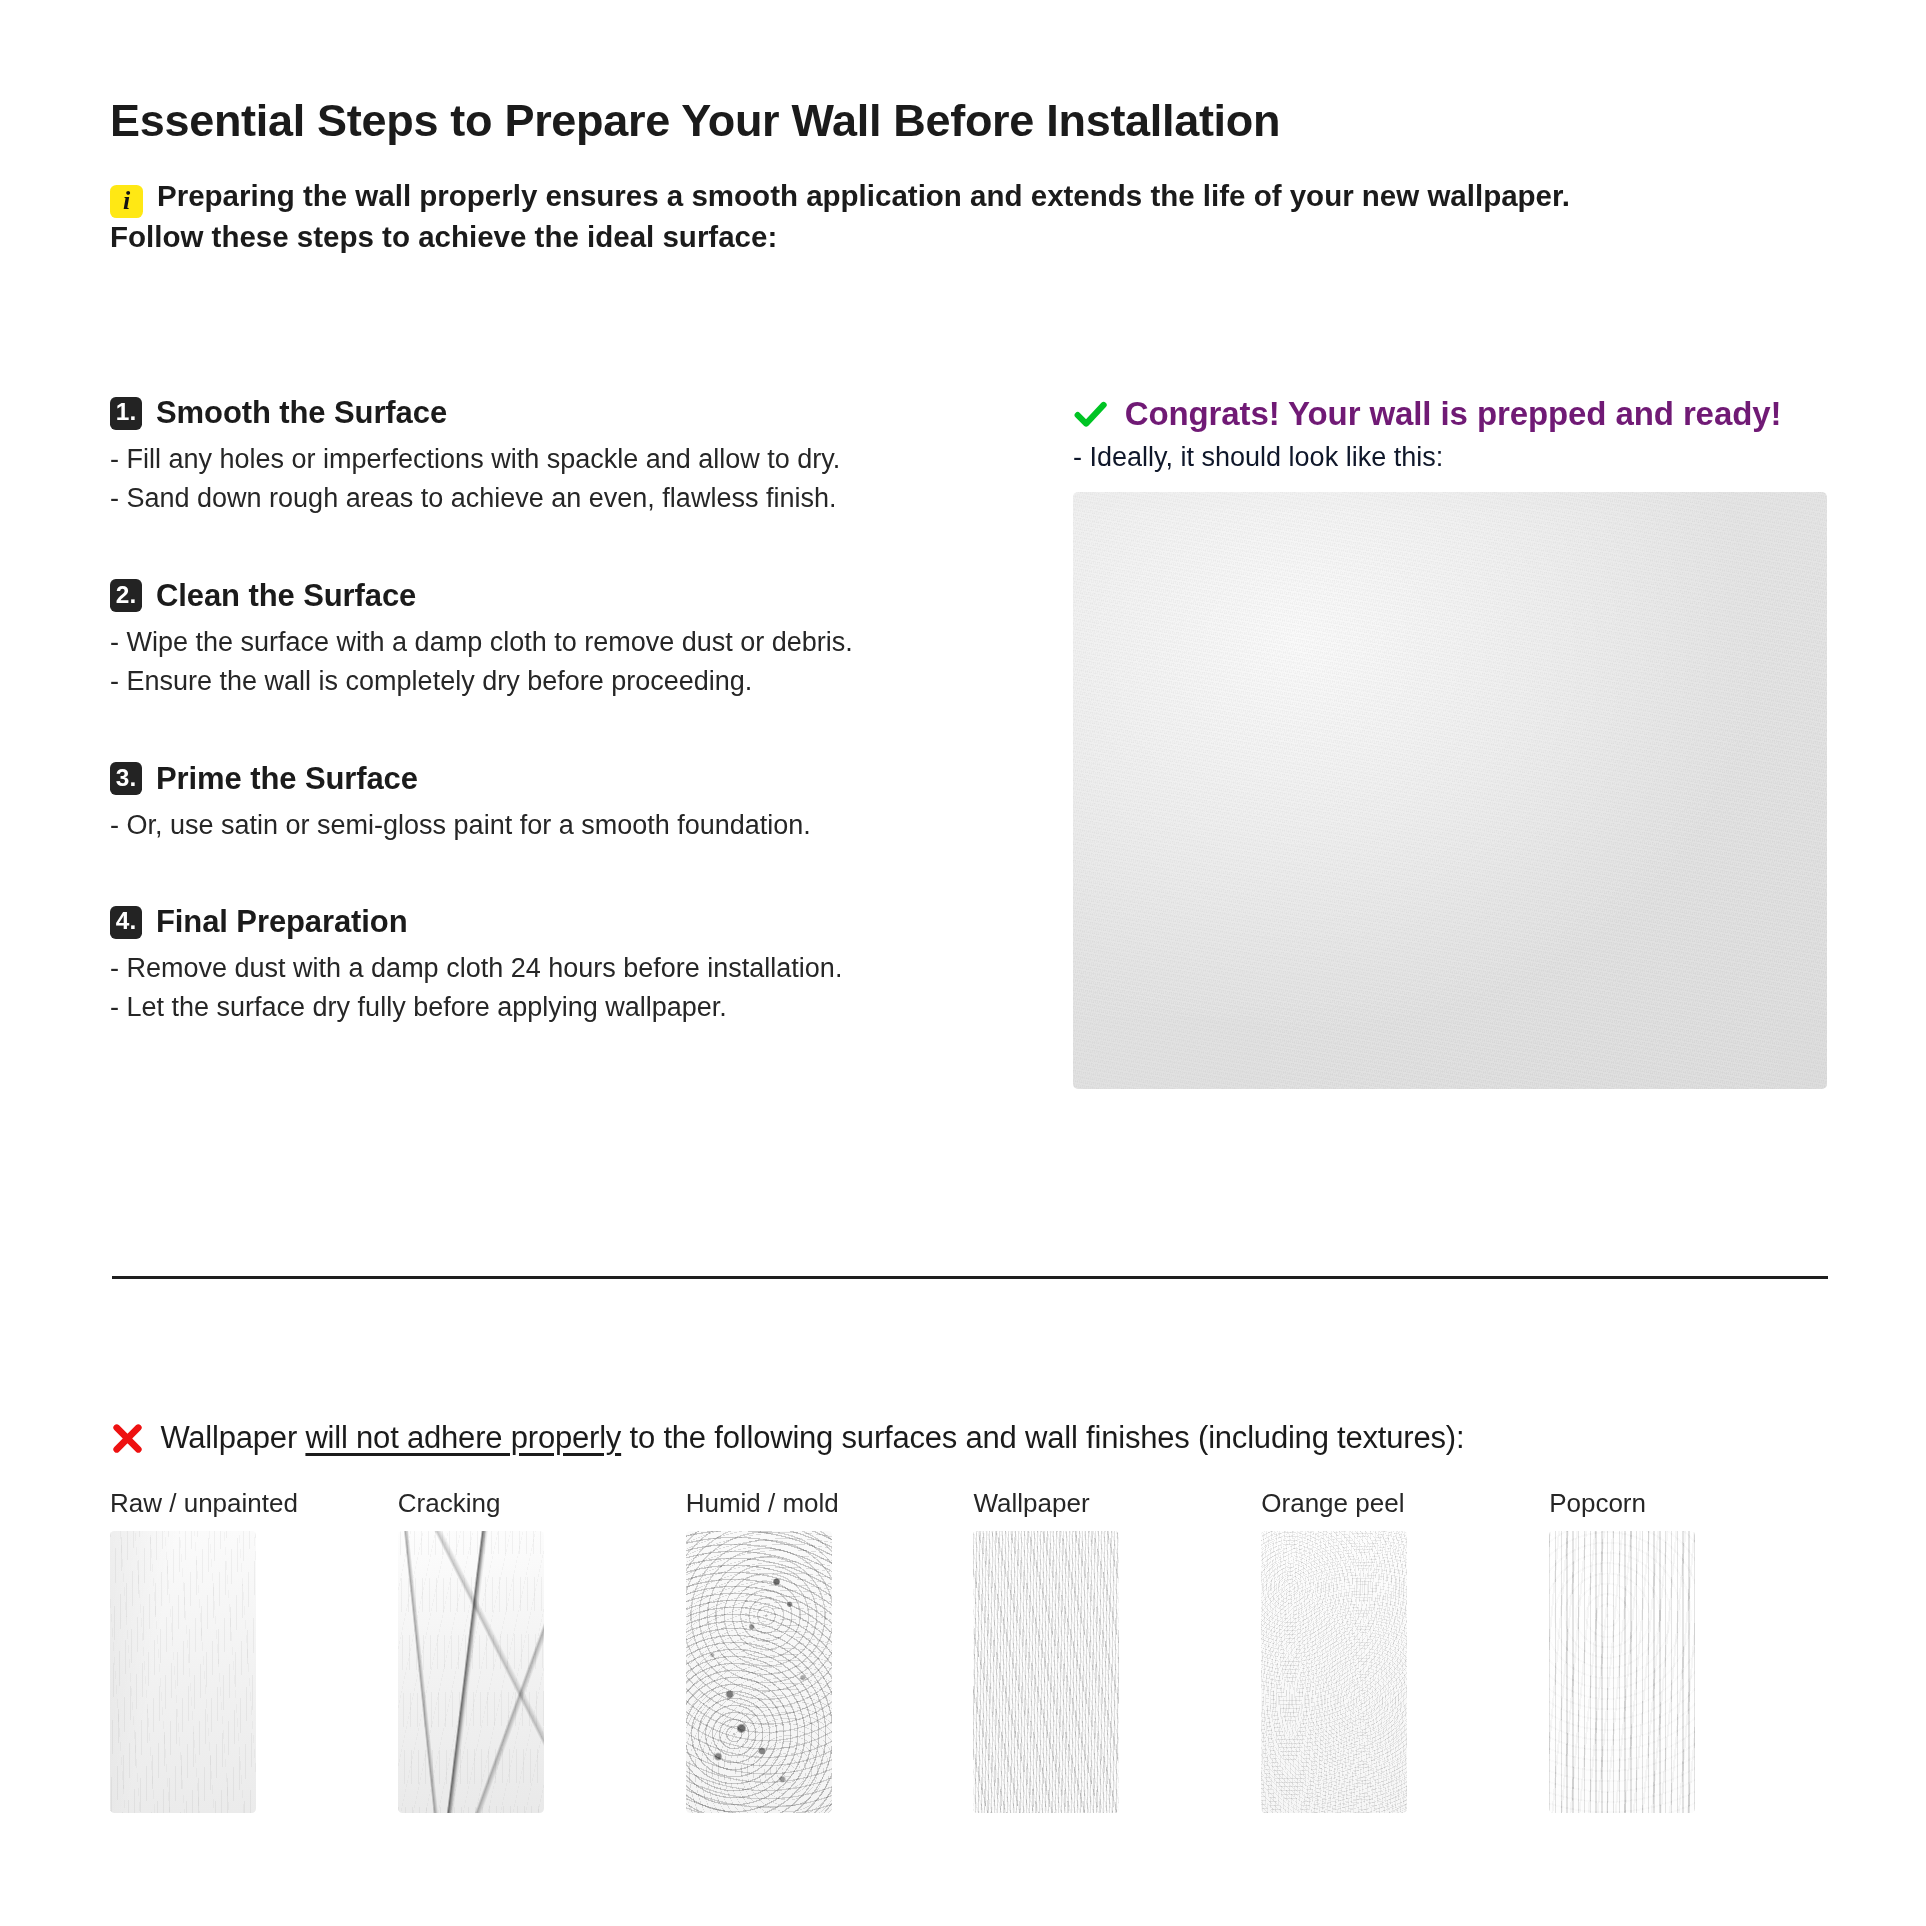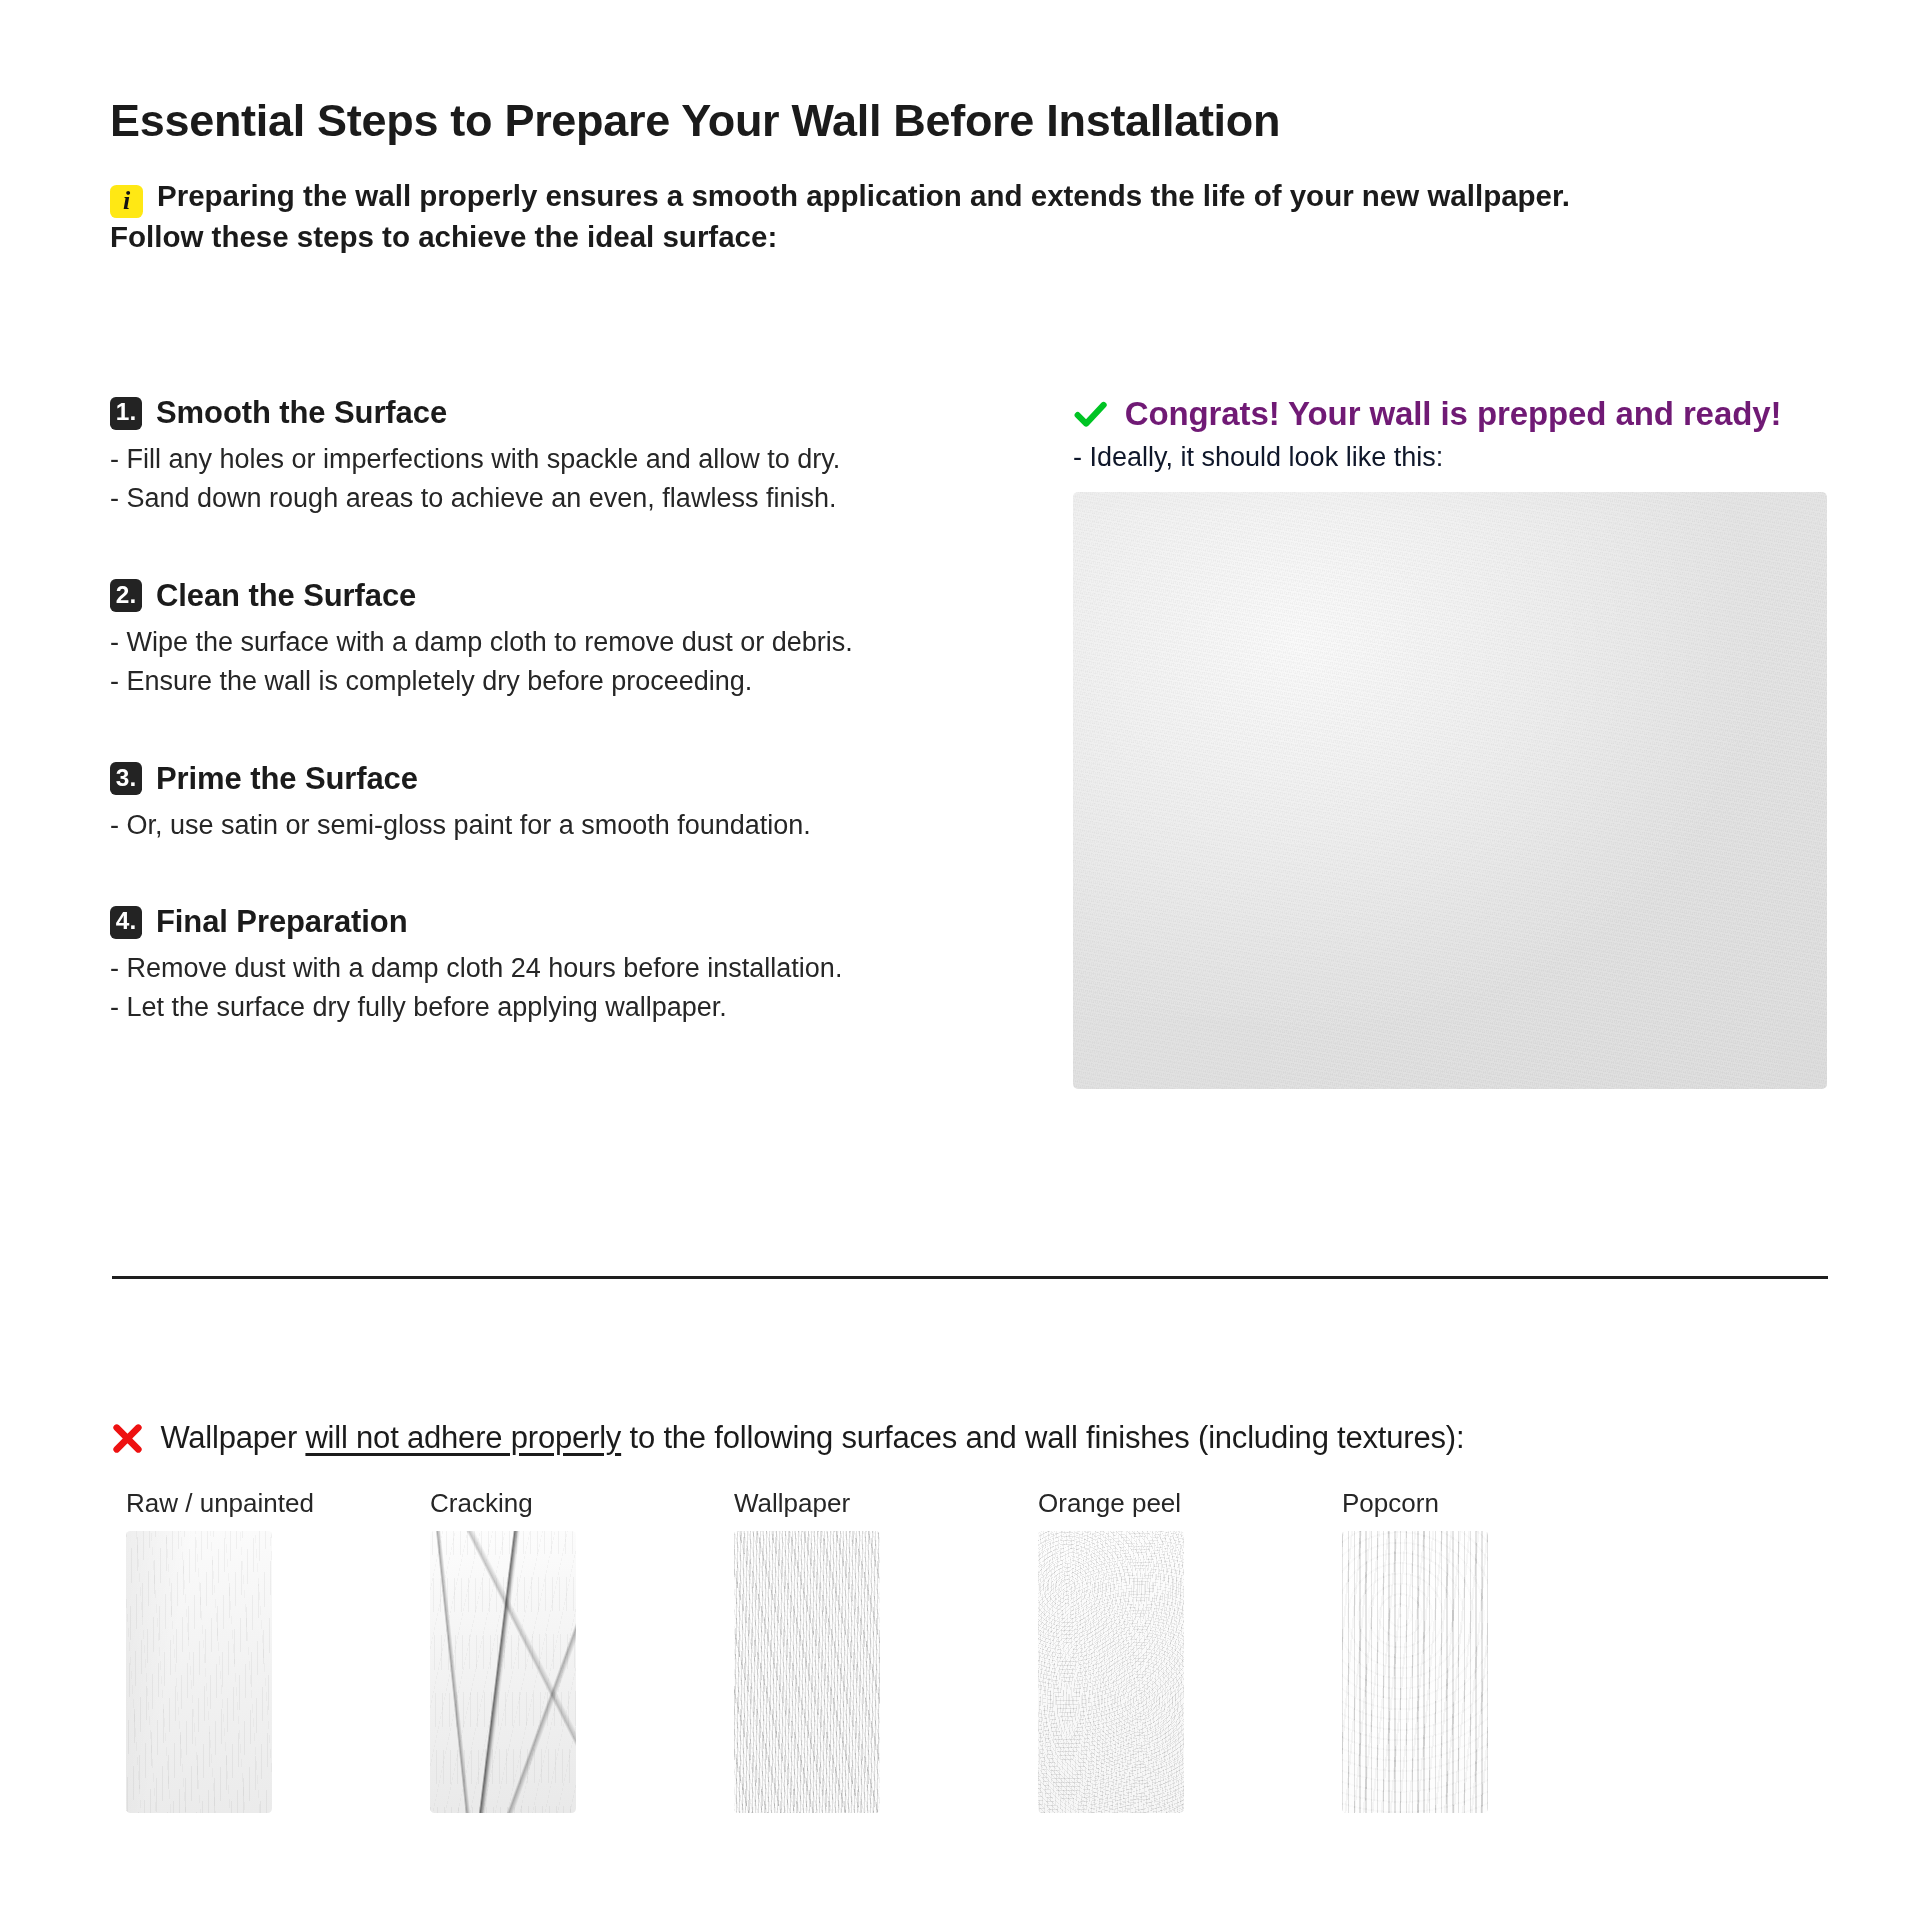--- a/index.html
+++ b/index.html
@@ -199,21 +199,21 @@
   
   .thumb-row {
     position: absolute;
     left: 110px;
     top: 1488px;
     width: 1727px;
     display: flex;
     gap: 0;
   }
 
-  .thumb-cell { width: 288px; margin-left: 16px; }
+  .thumb-cell { width: 288px; }
 
   .thumb-label {
     font-size: 26px;
     font-weight: 400;
     color: #262626;
     margin-bottom: 11.6px;
     white-space: nowrap;
   }
 
   .thumb-img {
@@ -403,20 +403,24 @@
     <div class="thumb-cell">
       <div class="thumb-label">Raw / unpainted</div>
       <div class="thumb-img tex-raw"></div>
     </div>
 
     <div class="thumb-cell">
       <div class="thumb-label">Cracking</div>
       <div class="thumb-img tex-crack"></div>
     </div>
 
+    <div class="thumb-cell">
+      <div class="thumb-label">Humid / mold</div>
+      <div class="thumb-img tex-mold"></div>
+    </div>
 
     <div class="thumb-cell">
       <div class="thumb-label">Wallpaper</div>
       <div class="thumb-img tex-knock"></div>
     </div>
 
     <div class="thumb-cell">
       <div class="thumb-label">Orange peel</div>
       <div class="thumb-img tex-orange"></div>
     </div>

